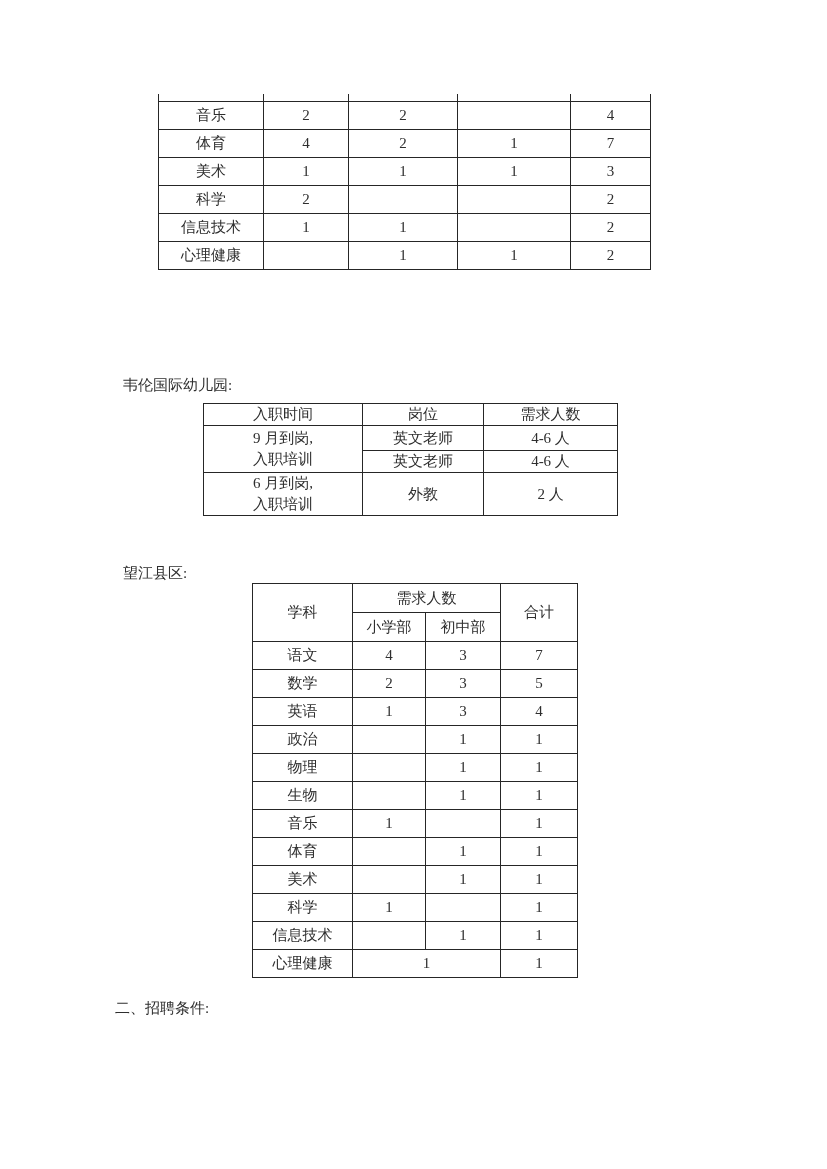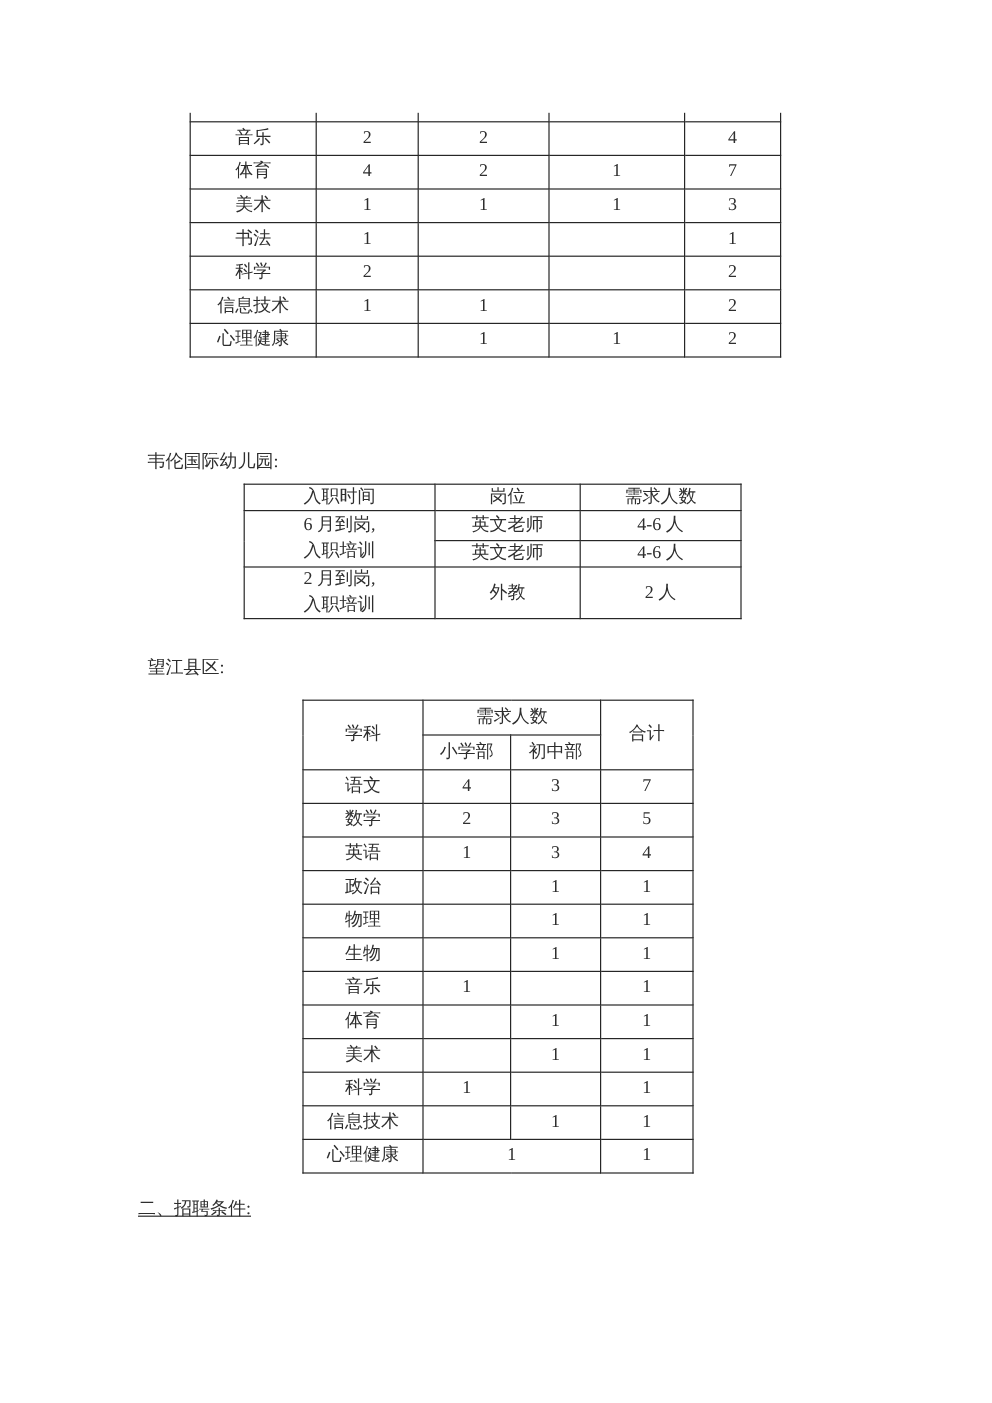--- a/index.html
+++ b/index.html
@@ -47,21 +47,20 @@
     white-space: nowrap;
     margin: 0;
     text-align: center;
   }
   .para {
     position: absolute;
     font-size: 14px;
     line-height: 19px;
     white-space: nowrap;
     margin: 0;
-    text-decoration: underline;
   }
   .stub {
     position: absolute;
     top: 94px;
     width: 1px;
     height: 7px;
     background: var(--border, #262626);
   }
 </style>
 </head>
@@ -102,27 +101,20 @@
           <td>7</td>
         </tr>
         <tr>
           <td>美术</td>
           <td>1</td>
           <td>1</td>
           <td>1</td>
           <td>3</td>
         </tr>
         <tr>
-          <td>书法</td>
-          <td>1</td>
-          <td></td>
-          <td></td>
-          <td>1</td>
-        </tr>
-        <tr>
           <td>科学</td>
           <td>2</td>
           <td></td>
           <td></td>
           <td>2</td>
         </tr>
         <tr>
           <td>信息技术</td>
           <td>1</td>
           <td>1</td>
@@ -147,39 +139,39 @@
         <col style="width:121px">
         <col style="width:134px">
     </colgroup>
     <tbody>
         <tr>
           <td>入职时间</td>
           <td>岗位</td>
           <td>需求人数</td>
         </tr>
         <tr>
-          <td rowspan="2">6 月到岗,
+          <td rowspan="2">9 月到岗,
 入职培训</td>
           <td>英文老师</td>
           <td>4-6 人</td>
         </tr>
         <tr>
           <td>英文老师</td>
           <td>4-6 人</td>
         </tr>
         <tr>
-          <td>2 月到岗,
+          <td>6 月到岗,
 入职培训</td>
           <td>外教</td>
           <td>2 人</td>
         </tr>
       </tbody>
   </table>
 
-  <p class="heading" style="left:123px; top:548px">望江县区:</p>
+  <p class="heading" style="left:123px; top:564px">望江县区:</p>
 
   <table id="table-wangjiang" class="doc-table" style="left:252px; top:583px; width:325px">
     <colgroup>
       <col style="width:100px">
         <col style="width:73px">
         <col style="width:75px">
         <col style="width:77px">
     </colgroup>
     <tbody>
         <tr>

